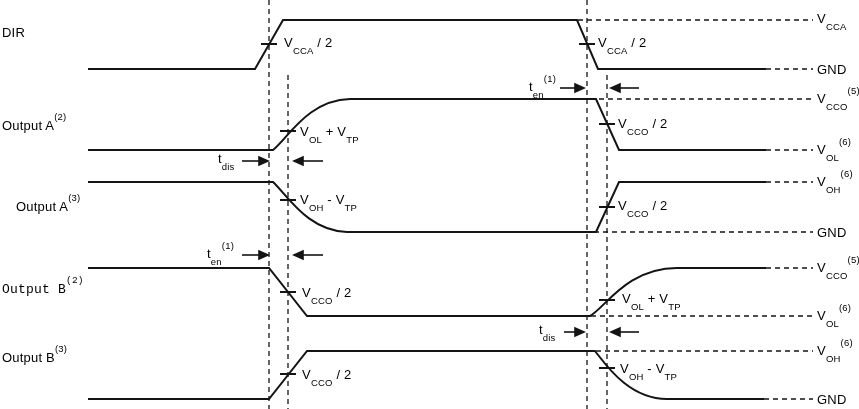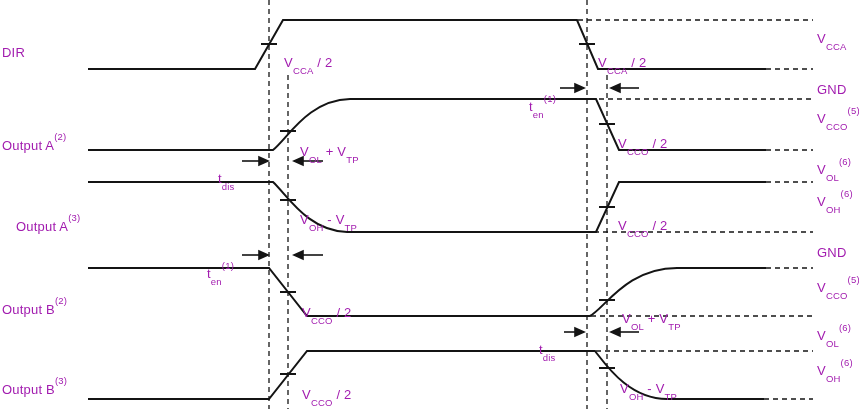--- a/index.html
+++ b/index.html
@@ -9,25 +9,24 @@
     background:#ffffff;
     font-family:"Liberation Sans", sans-serif;
     overflow:hidden;
   }
   .layer{position:absolute;left:0;top:0;width:859px;height:409px;pointer-events:none;}
   svg.canvas{position:absolute;left:0;top:0;}
   .lbl{
     position:absolute;
     transform:translateY(-50%);
     font-size:13px;
-    color:#a21caf;
+    color:#000000;
     white-space:nowrap;
     line-height:1;
     letter-spacing:0.2px;
-    margin-top:20px;
   }
   .lbl sub{font-size:9.5px;position:relative;top:3px;line-height:1;}
   .lbl sup{font-size:9.5px;position:relative;top:-4px;line-height:1;}
 </style>
 </head>
 <body>
 
 <div class="stage">
 
   <svg class="canvas" width="859" height="409" viewBox="0 0 859 409">
@@ -95,22 +94,22 @@
         <polygon points="620,328 620,336 611,332"></polygon>
           <line x1="620" y1="332" x2="639" y2="332"></line>
       </g>
     </g>
   </svg>
 
   <div class="layer" id="signal_labels">
       <div class="lbl" style="left: 2px; top: 32px;"><span>DIR</span></div>
       <div class="lbl" style="left: 2px; top: 124px;"><span>Output A</span><sup>(2)</sup></div>
       <div class="lbl" style="left: 16px; top: 205px;"><span>Output A</span><sup>(3)</sup></div>
-      <div class="lbl" style="left: 2px; top: 288px;"><span>Output B</span><sup>(2)</sup></div>
-      <div class="lbl" style="left: 2px; top: 368px;"><span>Output B</span><sup>(3)</sup></div>
+      <div class="lbl" style="left: 2px; top: 288px; font-family: Liberation Mono, monospace;"><span>Output B</span><sup>(2)</sup></div>
+      <div class="lbl" style="left: 2px; top: 356px;"><span>Output B</span><sup>(3)</sup></div>
     </div>
   <div class="layer" id="level_labels">
       <div class="lbl" style="left: 817px; top: 20px;"><span>V</span><sub>CCA</sub></div>
       <div class="lbl" style="left: 817px; top: 69px;"><span>GND</span></div>
       <div class="lbl" style="left: 817px; top: 99px;"><span>V</span><sub>CCO</sub><sup>(5)</sup></div>
       <div class="lbl" style="left: 817px; top: 150px;"><span>V</span><sub>OL</sub><sup>(6)</sup></div>
       <div class="lbl" style="left: 817px; top: 182px;"><span>V</span><sub>OH</sub><sup>(6)</sup></div>
       <div class="lbl" style="left: 817px; top: 232px;"><span>GND</span></div>
       <div class="lbl" style="left: 817px; top: 268px;"><span>V</span><sub>CCO</sub><sup>(5)</sup></div>
       <div class="lbl" style="left: 817px; top: 316px;"><span>V</span><sub>OL</sub><sup>(6)</sup></div>

